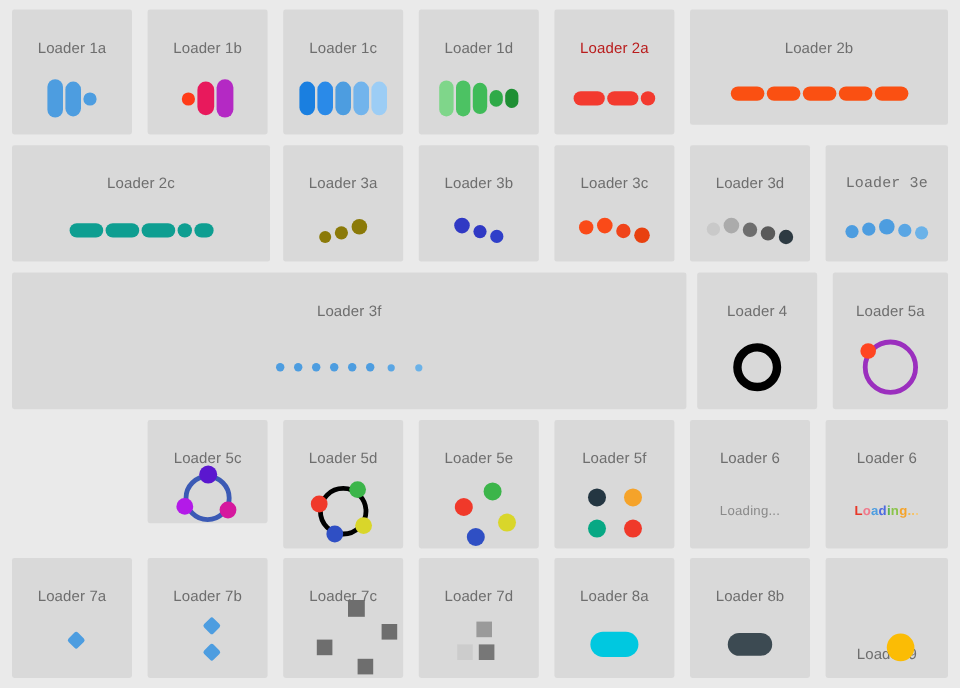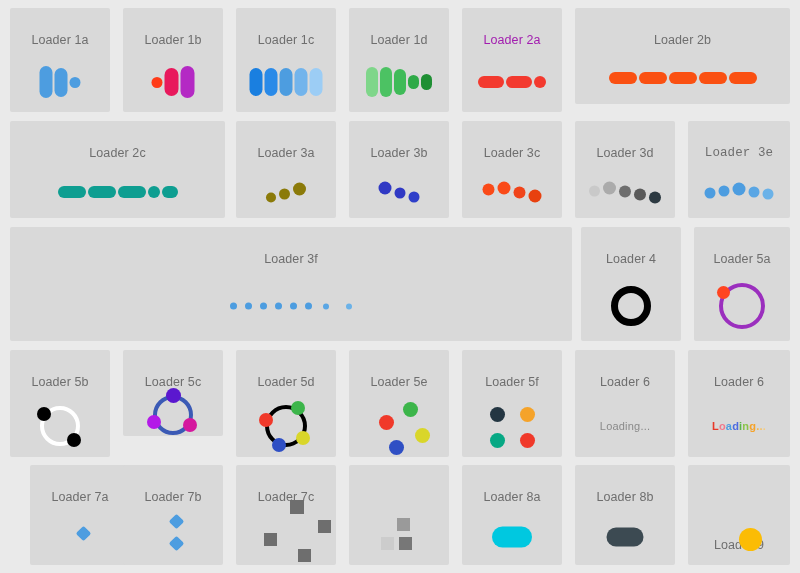--- a/index.html
+++ b/index.html
@@ -132,21 +132,21 @@
         <div class="stage-inner" style="gap: 2px; align-items: center;">
           <span class="bar" style="width: 12px; height: 30px; background: rgb(127, 214, 138);"></span>
           <span class="bar" style="width: 12px; height: 30px; background: rgb(76, 194, 99);"></span>
           <span class="bar" style="width: 12px; height: 26px; background: rgb(63, 187, 88);"></span>
           <span class="bar" style="width: 11px; height: 14px; background: rgb(47, 170, 72);"></span>
           <span class="bar" style="width: 11px; height: 16px; background: rgb(31, 143, 52);"></span>
         </div>
       </div>
     </div>
     <div class="card" style="left: 462px; top: 8px; width: 100px; height: 104px; background: rgb(217, 217, 217);">
-      <div class="card-title" style="color: #a21caf;">Loader 2a</div>
+      <div class="card-title" style="color: #b91c1c;">Loader 2a</div>
       <div class="stage">
         <div class="stage-inner" style="gap: 2px; align-items: center;">
           <span class="bar" style="width: 26px; height: 12px; background: rgb(243, 58, 47);"></span>
           <span class="bar" style="width: 26px; height: 12px; background: rgb(243, 58, 47);"></span>
           <span class="bar" style="width: 12px; height: 12px; background: rgb(243, 58, 47);"></span>
         </div>
       </div>
     </div>
     <div class="card" style="left: 575px; top: 8px; width: 215px; height: 96px; background: rgb(217, 217, 217);">
       <div class="card-title" style="color: rgb(110, 110, 110);">Loader 2b</div>
@@ -254,32 +254,20 @@
       <div class="card-title" style="color: rgb(110, 110, 110);">Loader 5a</div>
       <div class="stage">
         <div class="stage-inner">
           <div class="orbit" style="width: 46px; height: 46px;">
             <div class="ring" style="position: absolute; left: 0px; top: 0px; width: 46px; height: 46px; border: 4px solid rgb(155, 47, 190);"></div>
             <span class="dot" style="width: 13px; height: 13px; background: rgb(255, 69, 33); left: -2.3405px; top: 3.30774px;"></span>
           </div>
         </div>
       </div>
     </div>
-    <div class="card" style="left: 10px; top: 350px; width: 100px; height: 107px; background: rgb(217, 217, 217);">
-      <div class="card-title" style="color: rgb(110, 110, 110);">Loader 5b</div>
-      <div class="stage">
-        <div class="stage-inner">
-          <div class="orbit" style="width: 40px; height: 40px;">
-            <div class="ring" style="position: absolute; left: 0px; top: 0px; width: 40px; height: 40px; border: 4px solid rgb(255, 255, 255);"></div>
-            <span class="dot" style="width: 14px; height: 14px; background: rgb(0, 0, 0); left: 27.1421px; top: 27.1421px;"></span>
-            <span class="dot" style="width: 14px; height: 14px; background: rgb(0, 0, 0); left: -3.38304px; top: 1.52847px;"></span>
-          </div>
-        </div>
-      </div>
-    </div>
     <div class="card" style="left: 123px; top: 350px; width: 100px; height: 86px; background: rgb(217, 217, 217);">
       <div class="card-title" style="color: rgb(110, 110, 110);">Loader 5c</div>
       <div class="stage">
         <div class="stage-inner">
           <div class="orbit" style="width: 40px; height: 40px;">
             <div class="ring" style="position: absolute; left: 0px; top: 0px; width: 40px; height: 40px; border: 4px solid rgb(59, 90, 181);"></div>
             <span class="dot" style="width: 15px; height: 15px; background: rgb(91, 23, 207); left: 12.5px; top: -7.5px;"></span>
             <span class="dot" style="width: 14px; height: 14px; background: rgb(213, 24, 158); left: 30.3205px; top: 23px;"></span>
             <span class="dot" style="width: 14px; height: 14px; background: rgb(179, 26, 232); left: -5.79385px; top: 19.8404px;"></span>
           </div>
@@ -335,21 +323,21 @@
       </div>
     </div>
     <div class="card" style="left: 688px; top: 350px; width: 102px; height: 107px; background: rgb(217, 217, 217);">
       <div class="card-title" style="color: rgb(110, 110, 110);">Loader 6</div>
       <div class="stage">
         <div class="stage-inner">
           <span class="loading-color"><span style="color: rgb(232, 57, 42);">L</span><span style="color: rgb(240, 122, 140);">o</span><span style="color: rgb(77, 157, 224);">a</span><span style="color: rgb(77, 107, 224);">d</span><span style="color: rgb(90, 181, 74);">i</span><span style="color: rgb(138, 196, 74);">n</span><span style="color: rgb(245, 163, 42);">g</span><span style="color: rgb(245, 184, 74);">.</span><span style="color: rgb(245, 194, 102);">.</span><span style="color: rgb(245, 204, 128);">.</span></span>
         </div>
       </div>
     </div>
-    <div class="card" style="left: 10px; top: 465px; width: 100px; height: 100px; background: rgb(217, 217, 217); margin-left: 20px;">
+    <div class="card" style="left: 10px; top: 465px; width: 100px; height: 100px; background: rgb(217, 217, 217);">
       <div class="card-title" style="color: rgb(110, 110, 110);">Loader 7a</div>
       <div class="stage">
         <div class="stage-inner">
           <div class="free" style="width: 80px; height: 62px;">
             <span class="dia" style="width: 11px; height: 11px; background: rgb(77, 157, 224); left: 38px; top: 22px;"></span>
           </div>
         </div>
       </div>
     </div>
     <div class="card" style="left: 123px; top: 465px; width: 100px; height: 100px; background: rgb(217, 217, 217);">
@@ -370,20 +358,21 @@
           <div class="free" style="width: 80px; height: 62px;">
             <span class="sq" style="width: 14px; height: 14px; background: rgb(110, 110, 110); left: 44px; top: -6px;"></span>
             <span class="sq" style="width: 13px; height: 13px; background: rgb(110, 110, 110); left: 72px; top: 14px;"></span>
             <span class="sq" style="width: 13px; height: 13px; background: rgb(110, 110, 110); left: 18px; top: 27px;"></span>
             <span class="sq" style="width: 13px; height: 13px; background: rgb(110, 110, 110); left: 52px; top: 43px;"></span>
           </div>
         </div>
       </div>
     </div>
     <div class="card" style="left: 349px; top: 465px; width: 100px; height: 100px; background: rgb(217, 217, 217);">
+      <div class="card-title" style="color: rgb(110, 110, 110);">Loader 7d</div>
       <div class="stage">
         <div class="stage-inner">
           <div class="free" style="width: 80px; height: 62px;">
             <span class="sq" style="width: 13px; height: 13px; background: rgb(154, 154, 154); left: 38px; top: 12px;"></span>
             <span class="sq" style="width: 13px; height: 13px; background: rgb(204, 204, 204); left: 22px; top: 31px;"></span>
             <span class="sq" style="width: 13px; height: 13px; background: rgb(119, 119, 119); left: 40px; top: 31px;"></span>
           </div>
         </div>
       </div>
     </div>

